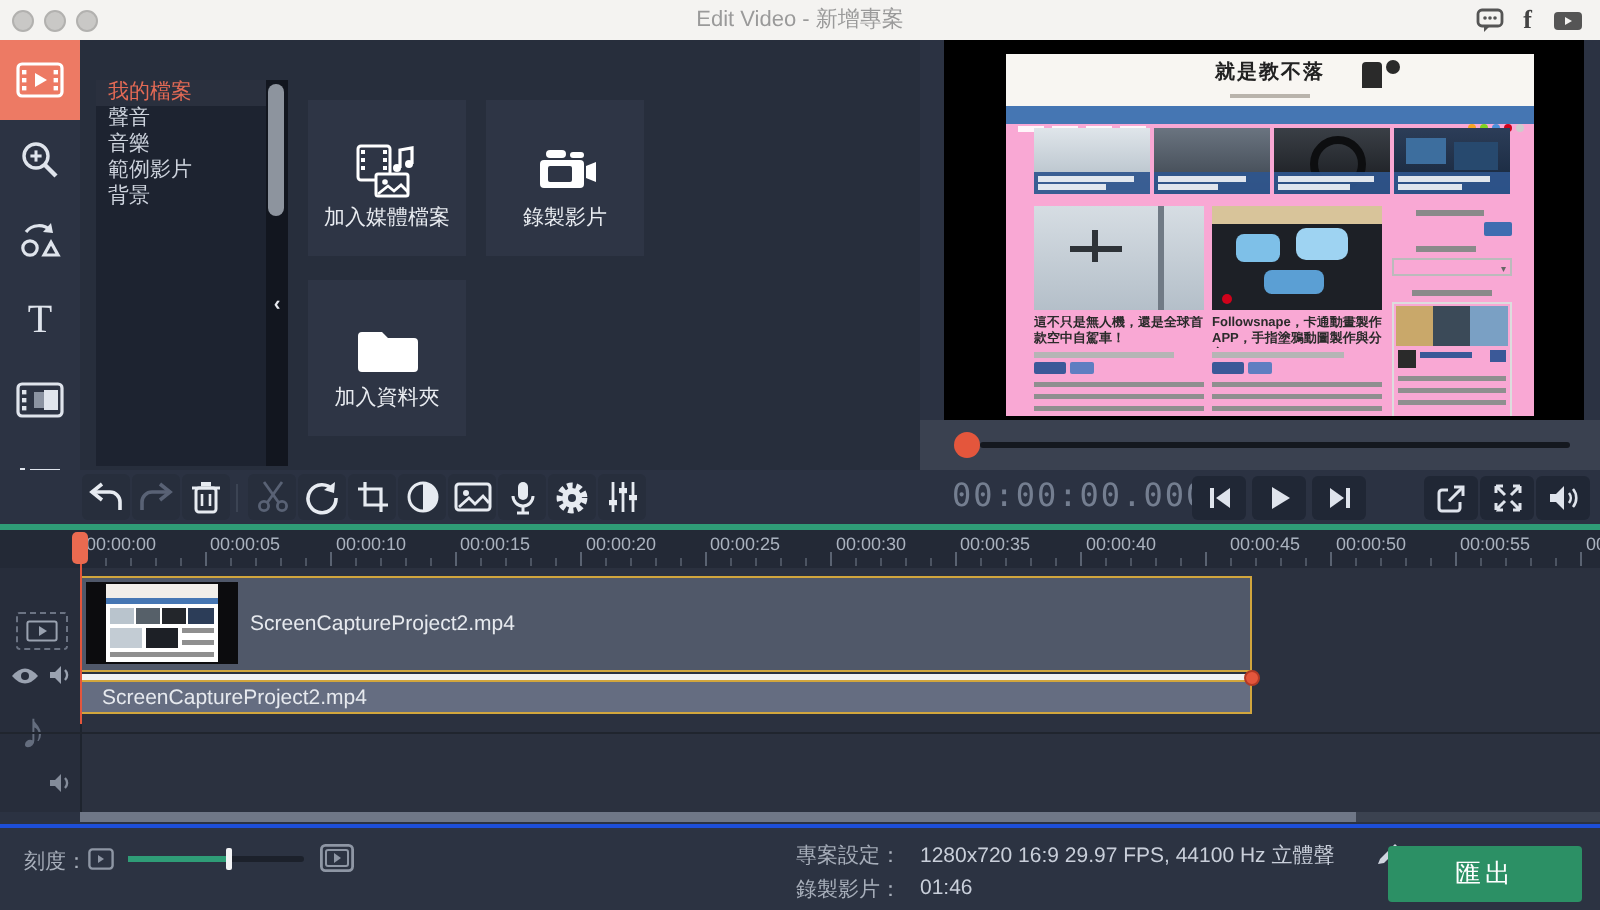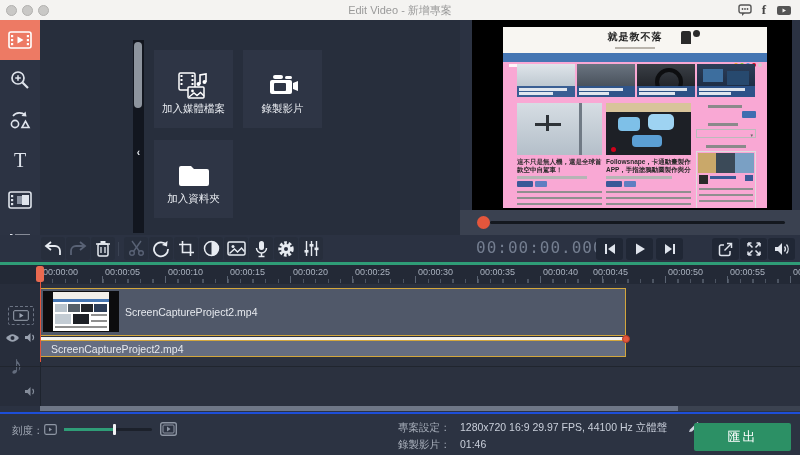--- a/index.html
+++ b/index.html
@@ -170,20 +170,27 @@
           <rect x="1" y="8" width="2.5" height="2.5" fill="#dfe4ec"></rect>
           <rect x="6" y="8.5" width="15" height="1.8" fill="#dfe4ec"></rect>
           <rect x="1" y="14" width="2.5" height="2.5" fill="#dfe4ec"></rect>
           <rect x="6" y="14.5" width="15" height="1.8" fill="#dfe4ec"></rect>
         </svg>
     </span>
   </div>
 
   <div class="ab content">
 
+    <div class="ab filelist">
+      <div class="fitem sel">我的檔案</div>
+      <div class="fitem">聲音</div>
+      <div class="fitem">音樂</div>
+      <div class="fitem">範例影片</div>
+      <div class="fitem">背景</div>
+    </div>
     <div class="ab scrollstrip">
       <div class="ab vthumb"></div>
       <div class="ab collapse">‹</div>
     </div>
 
     <div class="ab impbtn" style="left:203px;top:30px;">
       <span class="icn">
         <svg width="34" height="26" viewBox="0 0 34 26">
             <rect x="7" y="3" width="10" height="4" rx="2" fill="#fff"></rect>
             <rect x="19" y="4" width="7" height="3" rx="1.5" fill="#fff"></rect>
@@ -488,21 +495,21 @@
   <div class="ab ruler">
     <span class="rl" style="left:43px;">00:00:00</span>
     <span class="rl" style="left:105px;">00:00:05</span>
     <span class="rl" style="left:168px;">00:00:10</span>
     <span class="rl" style="left:230px;">00:00:15</span>
     <span class="rl" style="left:293px;">00:00:20</span>
     <span class="rl" style="left:355px;">00:00:25</span>
     <span class="rl" style="left:418px;">00:00:30</span>
     <span class="rl" style="left:480px;">00:00:35</span>
     <span class="rl" style="left:543px;">00:00:40</span>
-    <span class="rl" style="left:593px;">00:00:45</span>
+    <span class="rl" style="left:615px;">00:00:45</span>
     <span class="rl" style="left:668px;">00:00:50</span>
     <span class="rl" style="left:730px;">00:00:55</span>
     <span class="rl" style="left:793px;">00:01:00</span>
     <div class="ab minorticks"></div>
     <div class="ab majorticks"></div>
   </div>
 
   <div class="ab tracks">
     <div class="ab theaders">
       <div class="ab ic" style="left:8px;top:22px;width:24px;height:17px;border:1px dashed #6b7383;border-radius:2px;">

